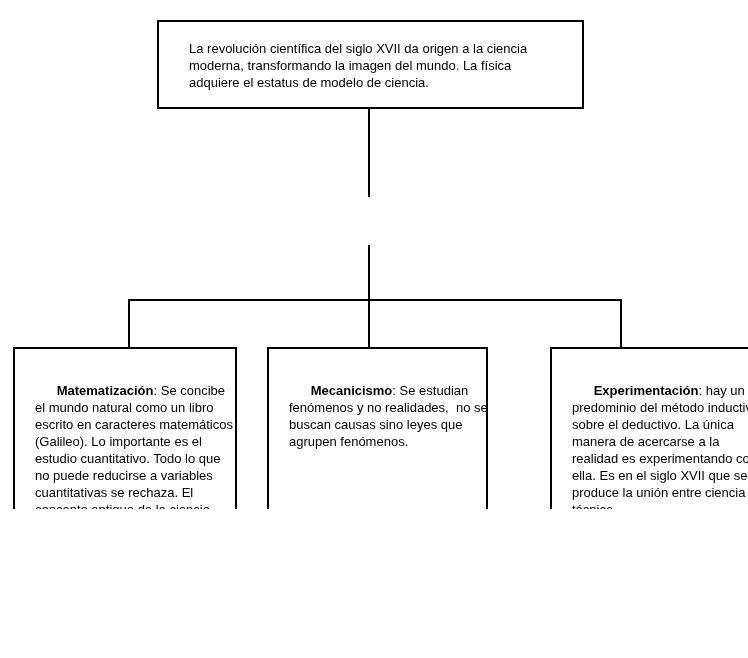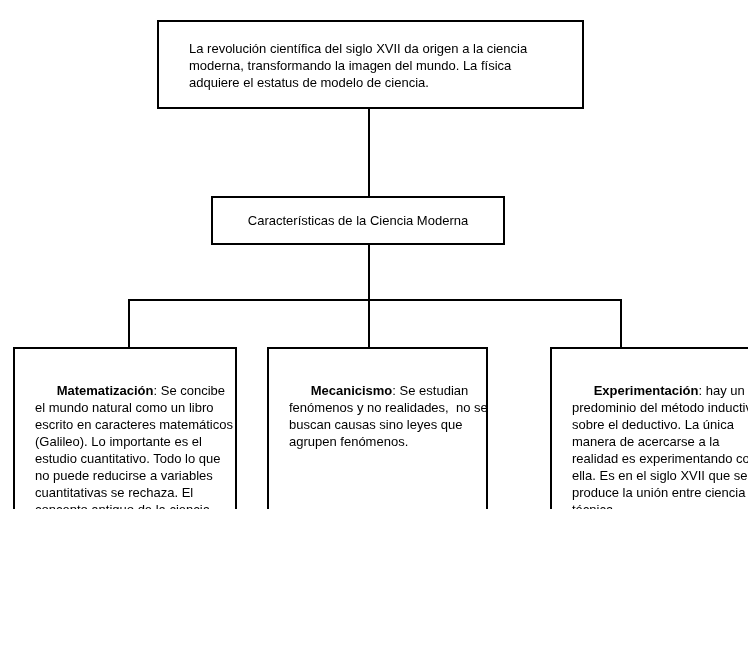--- a/index.html
+++ b/index.html
@@ -106,23 +106,20 @@
   <div class="line line-v" id="conn-mid-bus"></div>
   <div class="line line-h" id="conn-bus"></div>
   <div class="line line-v" id="conn-bus-leaf-1"></div>
   <div class="line line-v" id="conn-bus-leaf-2"></div>
   <div class="line line-v" id="conn-bus-leaf-3"></div>
 
   <div class="node" id="root-box">
     <div class="node-text">La revolución científica del siglo XVII da origen a la ciencia moderna, transformando la imagen del mundo. La física adquiere el estatus de modelo de ciencia.</div>
   </div>
 
-  <div class="node" id="mid-box">
-    <div class="node-text">Características de la Ciencia Moderna</div>
-  </div>
 
   <div class="node leaf" id="leaf-1">
     <div class="node-text">
       <span class="lead">Matematización</span><span>: </span><span>Se concibe el mundo natural como un libro escrito en caracteres matemáticos (Galileo). Lo importante es el estudio cuantitativo. Todo lo que no puede reducirse a variables cuantitativas se rechaza. El concepto antiguo de la ciencia (cuyo máximo exponente fue Aristóteles) es rechazado dado que su investigación se centraba en las cualidades de los objetos.</span>
     </div>
   </div>
 
   <div class="node leaf" id="leaf-2">
     <div class="node-text">
       <span class="lead">Mecanicismo</span><span>: </span><span>Se estudian fenómenos y no realidades,  no se buscan causas sino leyes que agrupen fenómenos.</span>

